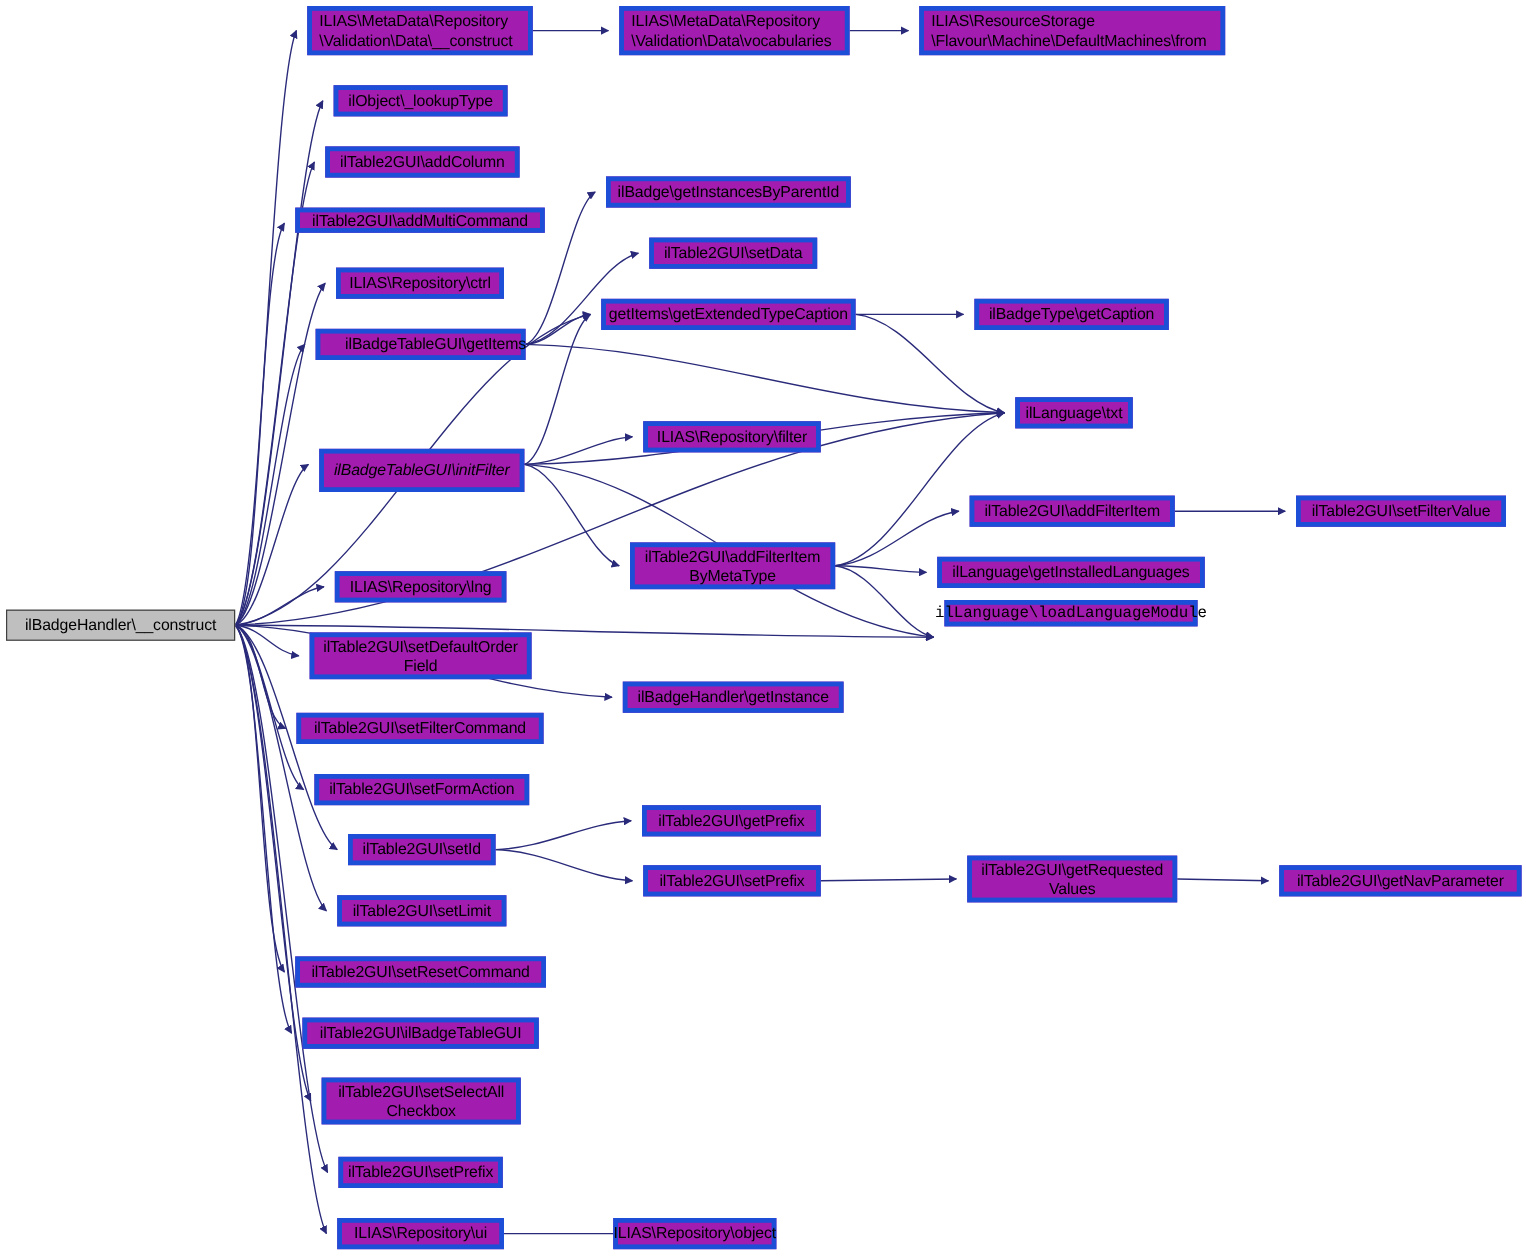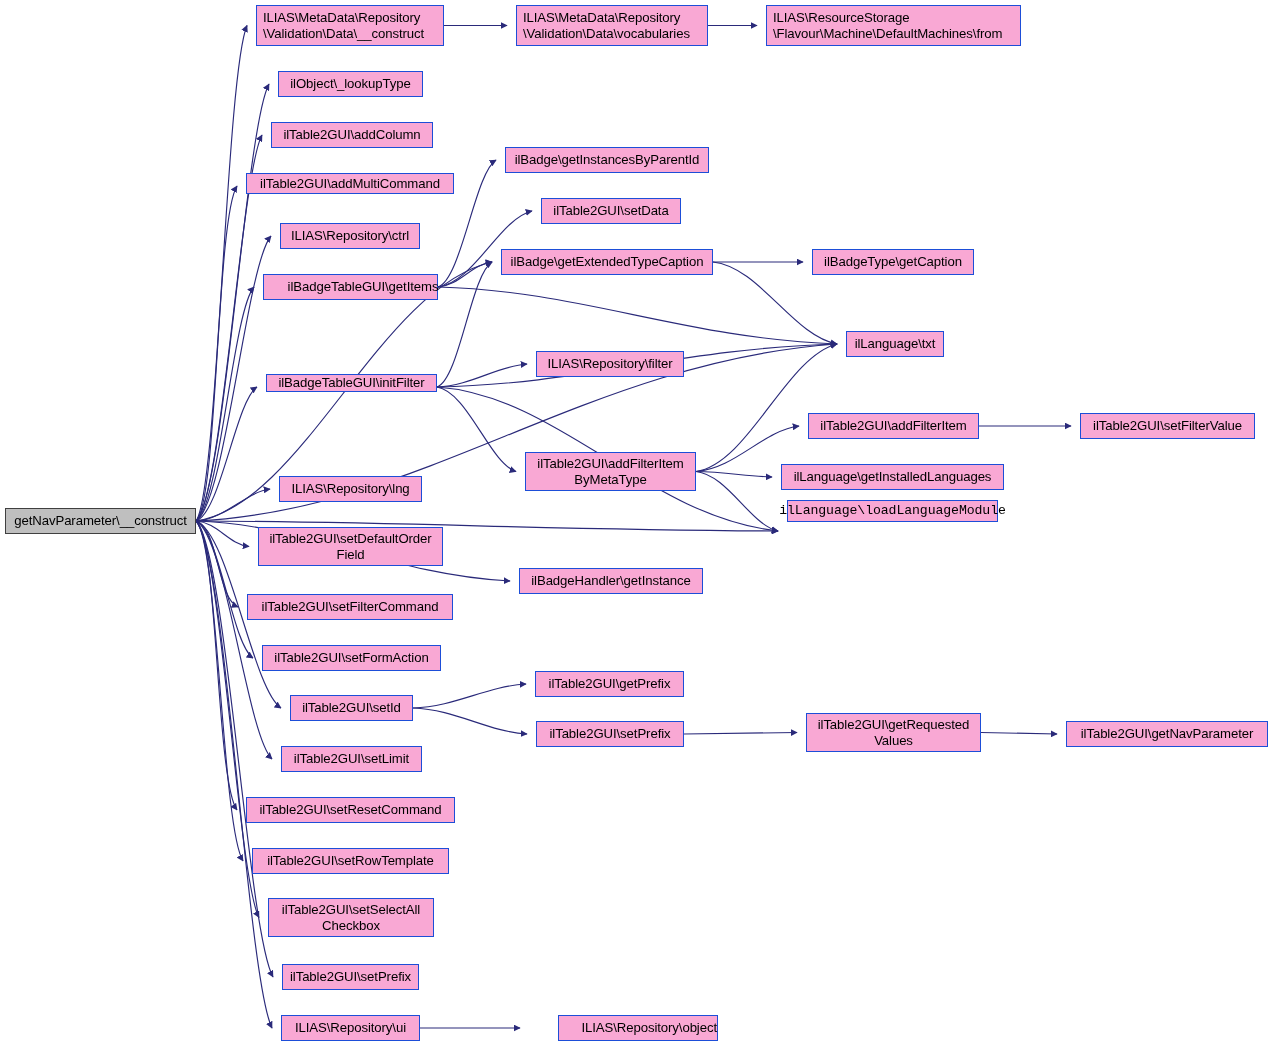--- a/index.html
+++ b/index.html
@@ -18,22 +18,22 @@
   svg#edges {
     position: absolute;
     left: 0;
     top: 0;
     width: 1272px;
     height: 1047px;
   }
   .node {
     position: absolute;
     box-sizing: border-box;
-    border: 1px solid #1d4ed8;
-    background: #f9a8d4;
+    border: 4px solid #1d4ed8;
+    background: #a21caf;
     color: #000000;
     font-size: 13.2px;
     line-height: 15.5px;
     display: flex;
     align-items: center;
     justify-content: center;
     text-align: center;
     white-space: pre;
     letter-spacing: -0.1px;
     z-index: 5;
@@ -101,59 +101,59 @@
       <path d="M 696 471.5 C 725.75 471.83, 747 476.45, 772 477" stroke="#2a2a7a" stroke-width="1.15" fill="none" marker-end="url(#arrow)"></path>
       <path d="M 696 471.5 C 727.85 475.07, 750.6 525.05, 778 531" stroke="#2a2a7a" stroke-width="1.15" fill="none" marker-end="url(#arrow)"></path>
       <path d="M 979 426 L 1071 426" stroke="#2a2a7a" stroke-width="1.15" fill="none" marker-end="url(#arrow)"></path>
       <path d="M 413 708 C 455.7 706.56, 486.2 686.4, 526 684" stroke="#2a2a7a" stroke-width="1.15" fill="none" marker-end="url(#arrow)"></path>
       <path d="M 413 708 C 456.05 709.56, 486.8 731.4, 527 734" stroke="#2a2a7a" stroke-width="1.15" fill="none" marker-end="url(#arrow)"></path>
       <path d="M 684 734 L 797 732.5" stroke="#2a2a7a" stroke-width="1.15" fill="none" marker-end="url(#arrow)"></path>
       <path d="M 981 732.5 L 1057 734" stroke="#2a2a7a" stroke-width="1.15" fill="none" marker-end="url(#arrow)"></path>
       <path d="M 420 1028 L 520 1028" stroke="#2a2a7a" stroke-width="1.15" fill="none" marker-end="url(#arrow)"></path>
     </svg>
   <div id="nodes">
-      <div class="node root" style="left: 5px; top: 508px; width: 191px; height: 26px;"><span>getNavParameter\__construct</span></div>
+      <div class="node root" style="left: 5px; top: 508px; width: 191px; height: 26px;"><span>ilBadgeHandler\__construct</span></div>
       <div class="node left" style="left: 256px; top: 5px; width: 188px; height: 41px;"><span>ILIAS\MetaData\Repository
 \Validation\Data\__construct</span></div>
       <div class="node left" style="left: 516px; top: 5px; width: 192px; height: 41px;"><span>ILIAS\MetaData\Repository
 \Validation\Data\vocabularies</span></div>
       <div class="node left" style="left: 766px; top: 5px; width: 255px; height: 41px;"><span>ILIAS\ResourceStorage
 \Flavour\Machine\DefaultMachines\from</span></div>
       <div class="node" style="left: 278px; top: 71px; width: 145px; height: 26px;"><span>ilObject\_lookupType</span></div>
       <div class="node" style="left: 271px; top: 122px; width: 162px; height: 26px;"><span>ilTable2GUI\addColumn</span></div>
       <div class="node" style="left: 246px; top: 173px; width: 208px; height: 21px;"><span>ilTable2GUI\addMultiCommand</span></div>
       <div class="node" style="left: 280px; top: 223px; width: 140px; height: 26px;"><span>ILIAS\Repository\ctrl</span></div>
       <div class="node" style="left: 263px; top: 274px; width: 175px; height: 26px; padding-left: 25px;"><span>ilBadgeTableGUI\getItems</span></div>
       <div class="node" style="left: 505px; top: 147px; width: 204px; height: 26px;"><span>ilBadge\getInstancesByParentId</span></div>
       <div class="node" style="left: 541px; top: 198px; width: 140px; height: 26px;"><span>ilTable2GUI\setData</span></div>
-      <div class="node" style="left: 501px; top: 249px; width: 212px; height: 26px;"><span>ilBadge\getExtendedTypeCaption</span></div>
+      <div class="node" style="left: 501px; top: 249px; width: 212px; height: 26px;"><span>getItems\getExtendedTypeCaption</span></div>
       <div class="node" style="left: 812px; top: 249px; width: 162px; height: 26px;"><span>ilBadgeType\getCaption</span></div>
       <div class="node" style="left: 846px; top: 331px; width: 98px; height: 26px;"><span>ilLanguage\txt</span></div>
       <div class="node" style="left: 536px; top: 351px; width: 148px; height: 26px;"><span>ILIAS\Repository\filter</span></div>
-      <div class="node" style="left: 266px; top: 374px; width: 171px; height: 18px;"><span>ilBadgeTableGUI\initFilter</span></div>
+      <div class="node" style="left: 266px; top: 374px; width: 171px; height: 36px; font-style: italic;"><span>ilBadgeTableGUI\initFilter</span></div>
       <div class="node" style="left: 808px; top: 413px; width: 171px; height: 26px;"><span>ilTable2GUI\addFilterItem</span></div>
       <div class="node" style="left: 1080px; top: 413px; width: 175px; height: 26px;"><span>ilTable2GUI\setFilterValue</span></div>
       <div class="node" style="left: 525px; top: 452px; width: 171px; height: 39px;"><span>ilTable2GUI\addFilterItem
 ByMetaType</span></div>
       <div class="node" style="left: 781px; top: 464px; width: 223px; height: 26px;"><span>ilLanguage\getInstalledLanguages</span></div>
       <div class="node" style="left: 787px; top: 500px; width: 211px; height: 22px; font-family: Liberation Mono, monospace;"><span>ilLanguage\loadLanguageModule</span></div>
       <div class="node" style="left: 279px; top: 476px; width: 143px; height: 26px;"><span>ILIAS\Repository\lng</span></div>
       <div class="node" style="left: 258px; top: 527px; width: 185px; height: 39px;"><span>ilTable2GUI\setDefaultOrder
 Field</span></div>
       <div class="node" style="left: 519px; top: 568px; width: 184px; height: 26px;"><span>ilBadgeHandler\getInstance</span></div>
       <div class="node" style="left: 247px; top: 594px; width: 206px; height: 26px;"><span>ilTable2GUI\setFilterCommand</span></div>
       <div class="node" style="left: 262px; top: 645px; width: 179px; height: 26px;"><span>ilTable2GUI\setFormAction</span></div>
       <div class="node" style="left: 290px; top: 695px; width: 123px; height: 26px;"><span>ilTable2GUI\setId</span></div>
       <div class="node" style="left: 535px; top: 671px; width: 149px; height: 26px;"><span>ilTable2GUI\getPrefix</span></div>
       <div class="node" style="left: 536px; top: 721px; width: 148px; height: 26px;"><span>ilTable2GUI\setPrefix</span></div>
       <div class="node" style="left: 806px; top: 713px; width: 175px; height: 39px;"><span>ilTable2GUI\getRequested
 Values</span></div>
       <div class="node" style="left: 1066px; top: 721px; width: 202px; height: 26px;"><span>ilTable2GUI\getNavParameter</span></div>
       <div class="node" style="left: 281px; top: 746px; width: 141px; height: 26px;"><span>ilTable2GUI\setLimit</span></div>
       <div class="node" style="left: 246px; top: 797px; width: 209px; height: 26px;"><span>ilTable2GUI\setResetCommand</span></div>
-      <div class="node" style="left: 252px; top: 848px; width: 197px; height: 26px;"><span>ilTable2GUI\setRowTemplate</span></div>
+      <div class="node" style="left: 252px; top: 848px; width: 197px; height: 26px;"><span>ilTable2GUI\ilBadgeTableGUI</span></div>
       <div class="node" style="left: 268px; top: 898px; width: 166px; height: 39px;"><span>ilTable2GUI\setSelectAll
 Checkbox</span></div>
       <div class="node" style="left: 282px; top: 964px; width: 137px; height: 26px;"><span>ilTable2GUI\setPrefix</span></div>
       <div class="node" style="left: 281px; top: 1015px; width: 139px; height: 26px;"><span>ILIAS\Repository\ui</span></div>
-      <div class="node" style="left: 558px; top: 1015px; width: 160px; height: 26px; justify-content: flex-end;"><span>ILIAS\Repository\object</span></div>
+      <div class="node" style="left: 511px; top: 1015px; width: 136px; height: 26px;"><span>ILIAS\Repository\object</span></div>
     </div>
 </div>
 
 </body></html>

